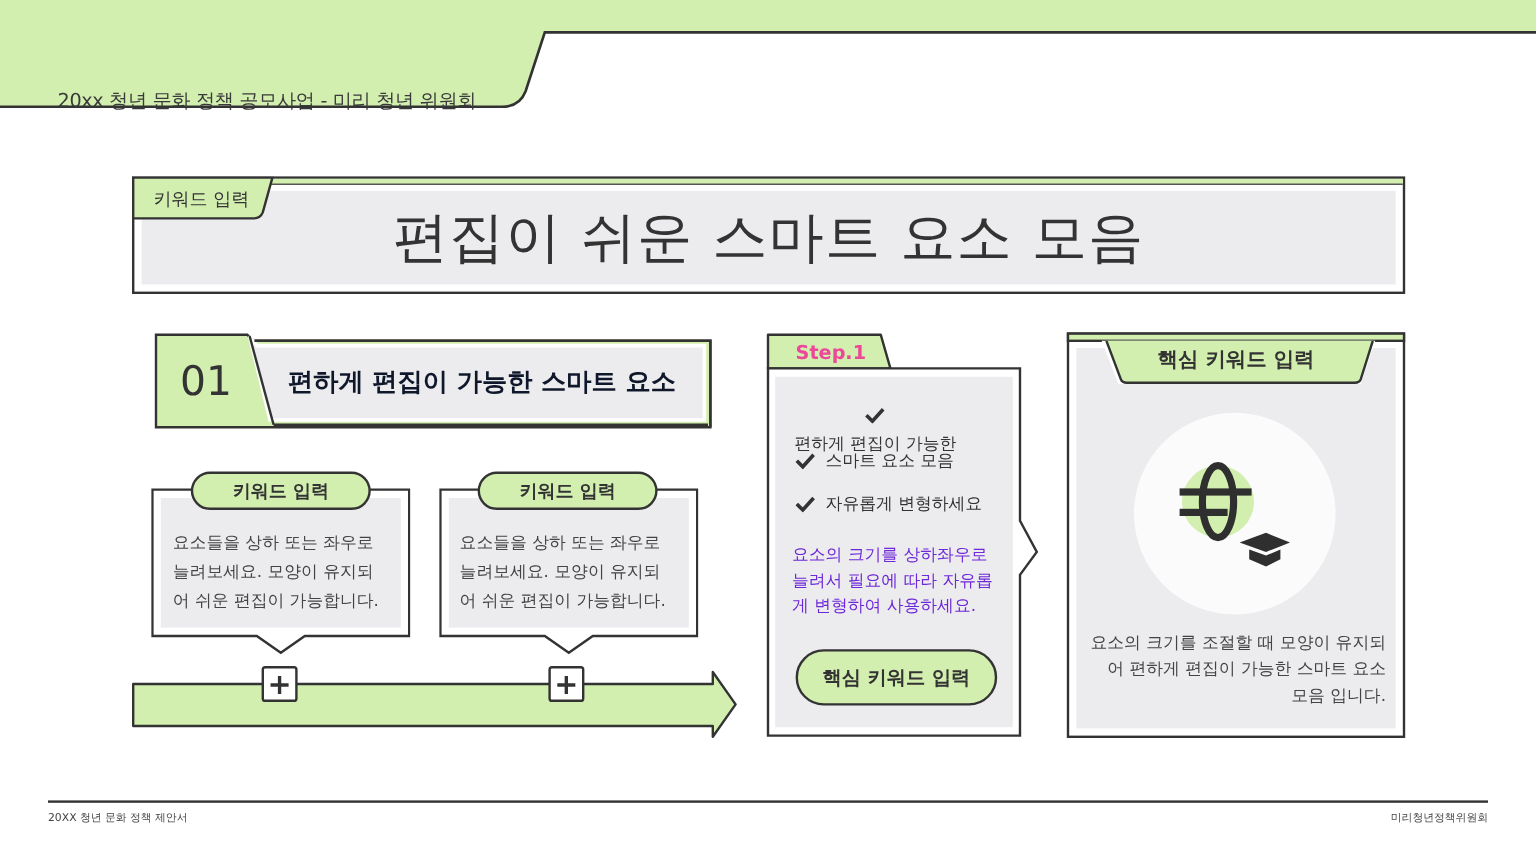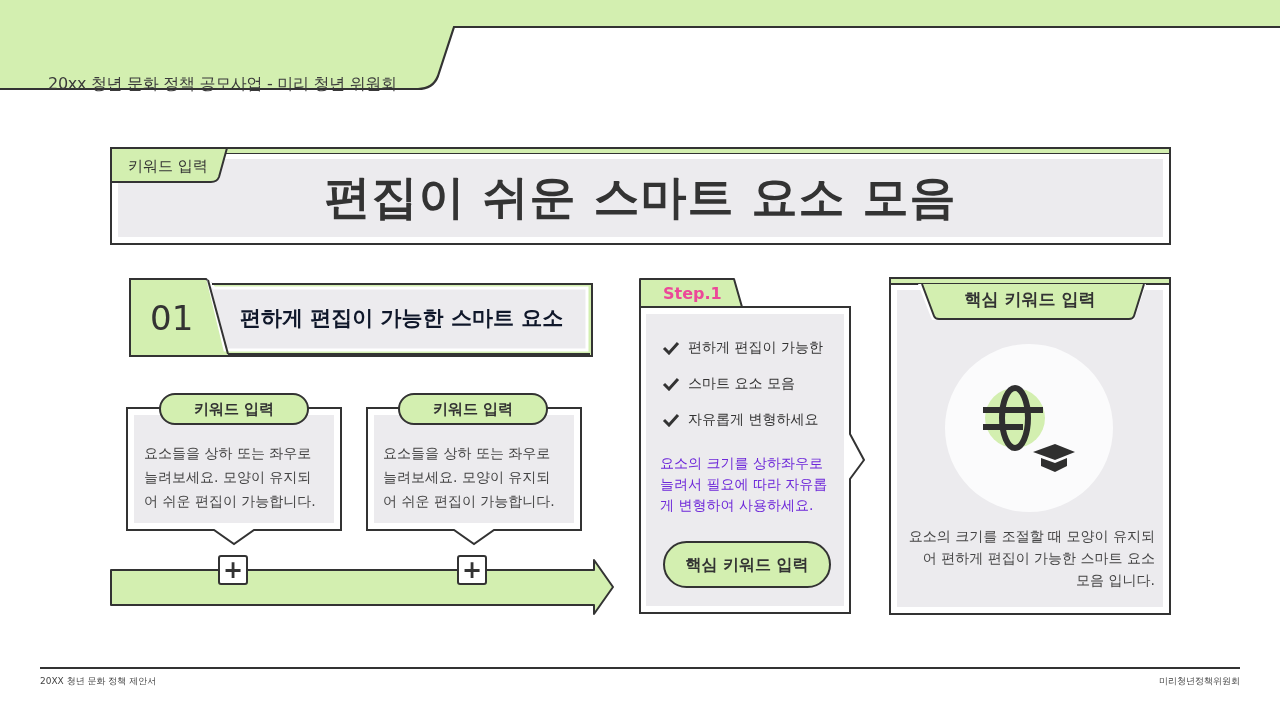--- a/index.html
+++ b/index.html
@@ -9,21 +9,21 @@
   svg { display: block; }
 
   
   .header-svg { position: absolute; left: 0; top: 0; }
   .header-title { position: absolute; left: 48px; top: 43px; font-size: 16px; color: #3a3a3a; letter-spacing: -0.3px; margin-top: 31px; }
 
   
   .title-box { left: 110px; top: 147px; width: 1061px; height: 98px; border: 2px solid #333; background: #fff; }
   .title-box .band { position: absolute; left: 0; top: 0; right: 0; height: 5px; background: #d3efb0; border-bottom: 1.5px solid #333; }
   .title-box .inner { position: absolute; left: 6px; top: 10px; right: 6px; bottom: 6px; background: #ecebee; }
-  .title-box .main-title { position: absolute; left: 0; right: 0; top: 18px; text-align: center; font-size: 46px; font-weight: bold; color: #333; letter-spacing: 1px; }
+  .title-box .main-title { position: absolute; left: 0; right: 0; top: 18px; text-align: center; font-size: 46px; font-weight: normal; color: #333; letter-spacing: 1px; }
   .title-tab-svg { position: absolute; left: -2px; top: -2px; }
   .title-tab-label { position: absolute; left: 16px; top: 8px; font-size: 15px; color: #333; }
 
   
   .sec-svg { position: absolute; left: 128px; top: 276px; }
   .sec-num { position: absolute; left: 150px; top: 298px; font-size: 34px; color: #333; text-align: right; }
   .sec-label { position: absolute; left: 240px; top: 304px; font-size: 21px; font-weight: bold; color: #0f172a; }
 
   
   .bubble-svg { position: absolute; }
@@ -107,21 +107,21 @@
   <span>+</span>
 </div>
 
 <svg class="step-svg" width="230" height="340" viewBox="0 0 230 340">
   <path d="M2 3 H96 L104 31 H2 Z" fill="#d3efb0" stroke="#333" stroke-width="2" stroke-linejoin="round"></path>
   <path d="M2 31 H212 V158 L226 184 L212 203 V337 H2 Z" fill="#fff" stroke="#333" stroke-width="2"></path>
   <rect x="8" y="38" width="198" height="292" fill="#ecebee"></rect>
 </svg>
 <div class="step-tab-label">Step.1</div>
 
-<div class="check-item" style="top:339px;">
+<div class="check-item" style="top:339px;flex-direction:column;">
   <svg class="check-icon" viewBox="0 0 18 14">
       <path d="M2 7 L7 12 L16 2" fill="none" stroke="#333" stroke-width="3"></path>
     </svg>
   <span>편하게 편집이 가능한</span>
 </div>
 <div class="check-item" style="top:375px;">
   <svg class="check-icon" viewBox="0 0 18 14">
       <path d="M2 7 L7 12 L16 2" fill="none" stroke="#333" stroke-width="3"></path>
     </svg>
   <span>스마트 요소 모음</span>

